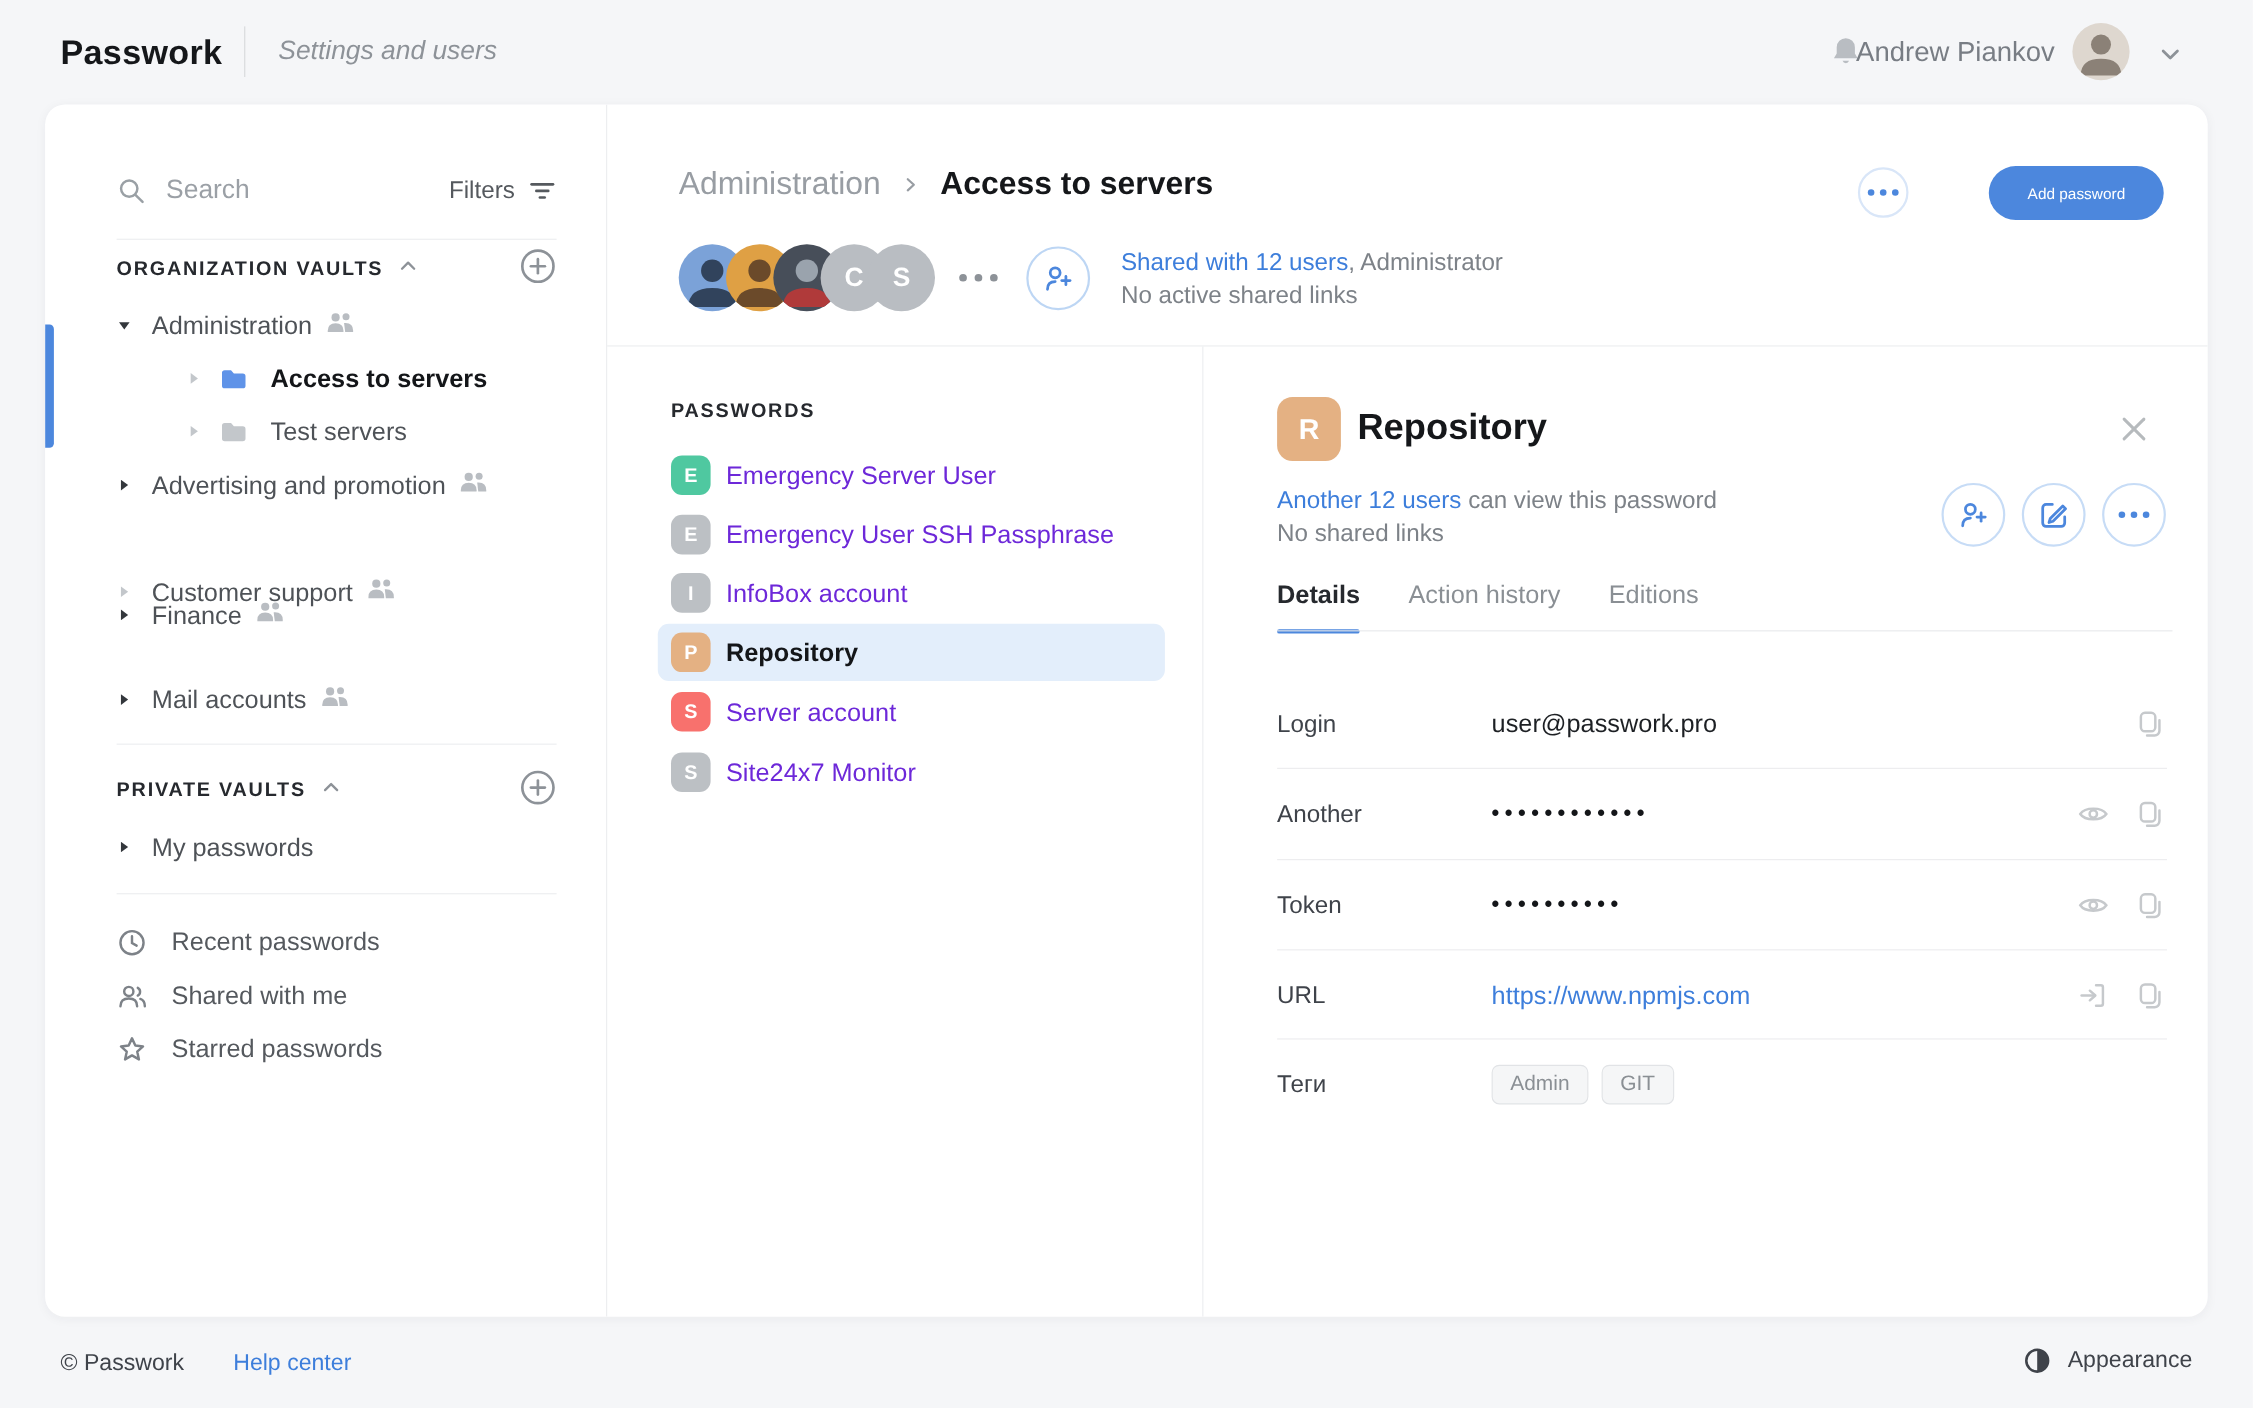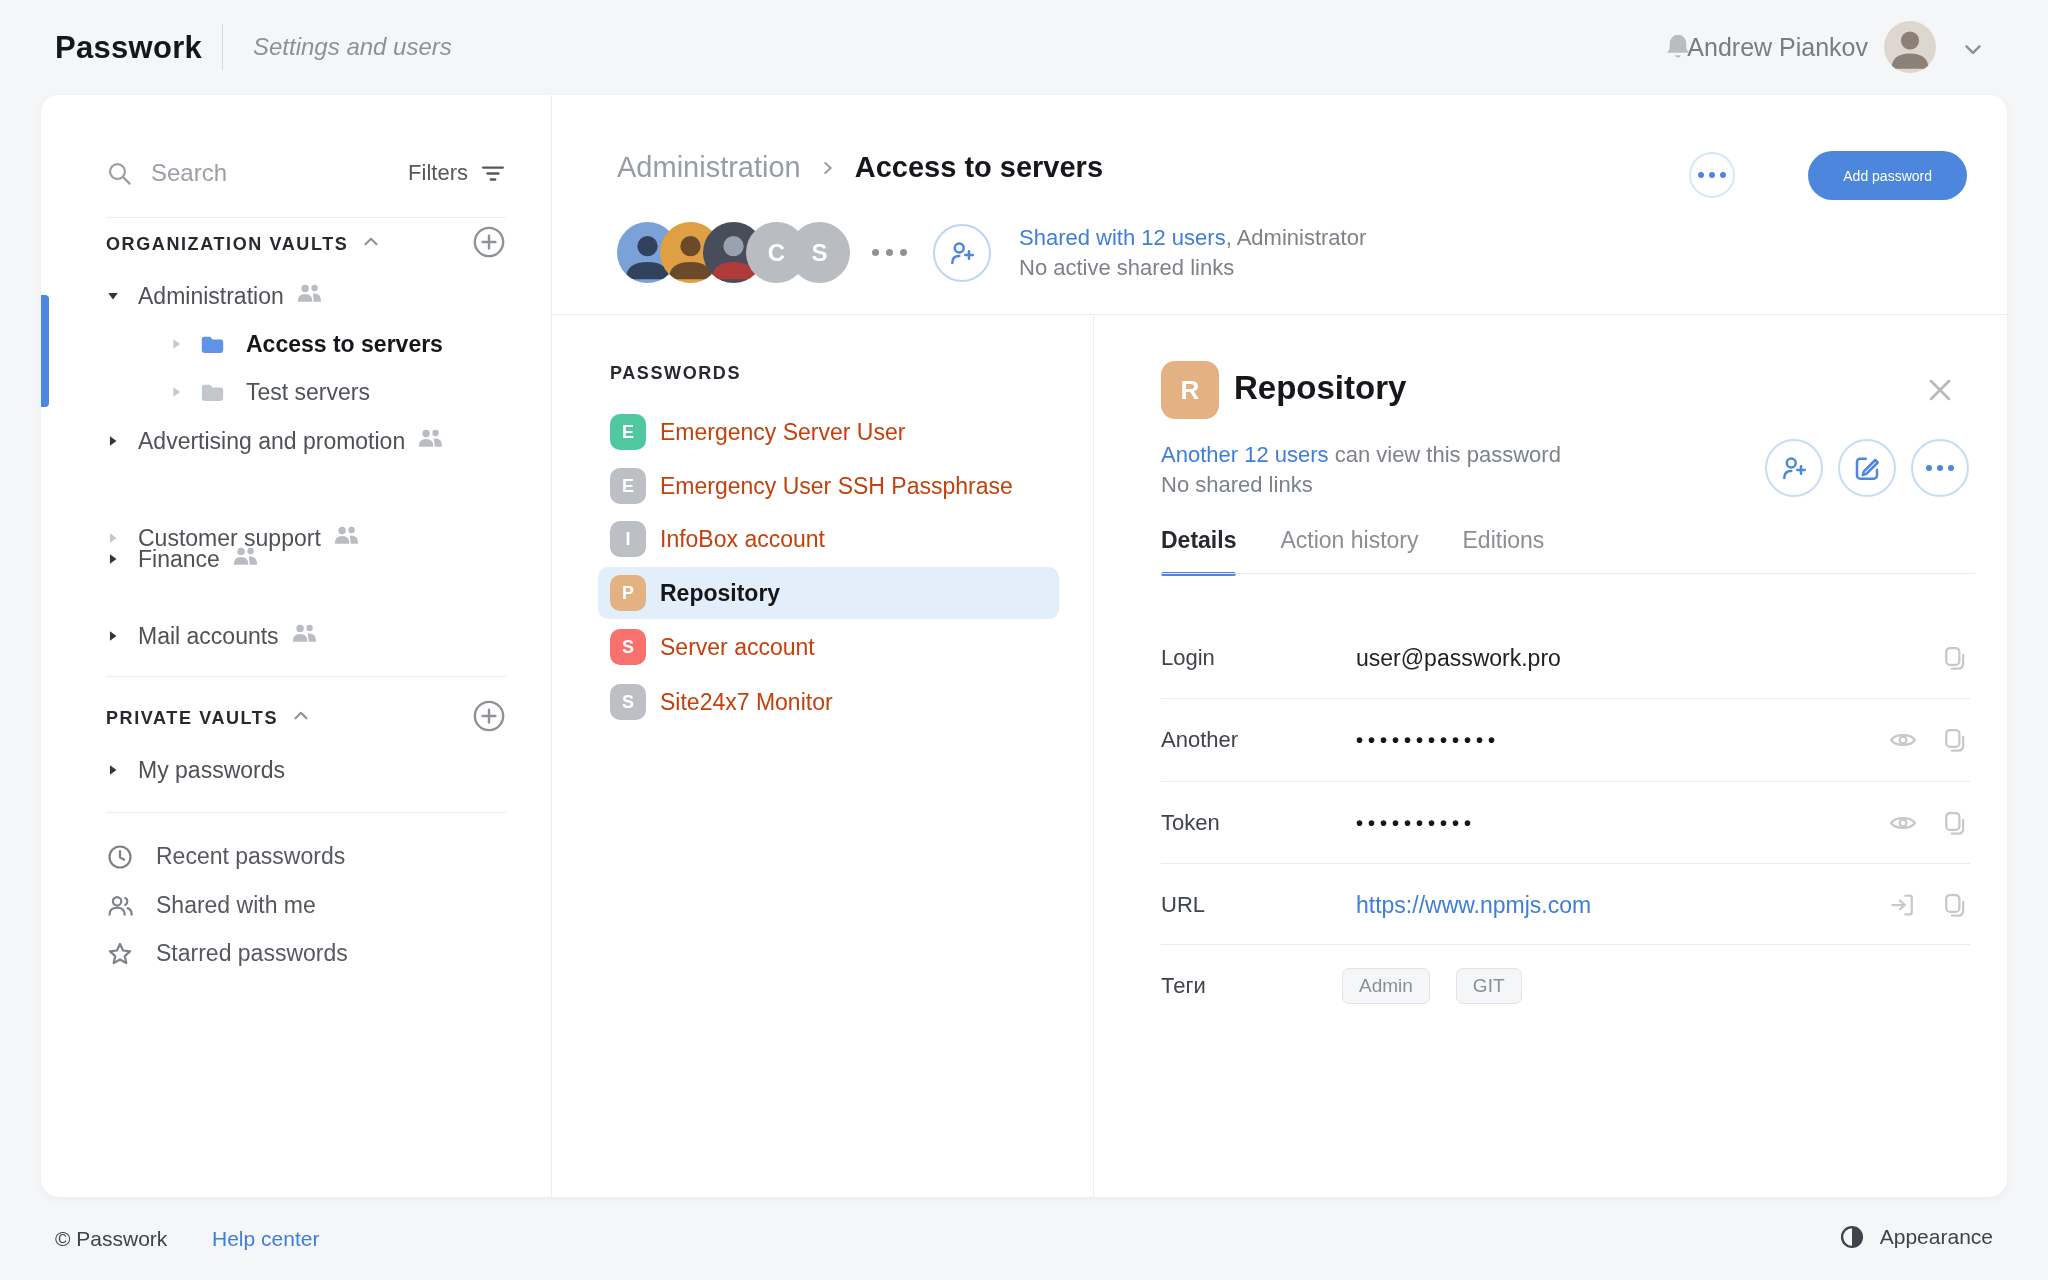--- a/index.html
+++ b/index.html
@@ -65,21 +65,21 @@
   .add-btn { position:absolute; right:40px; top:56px; height:49px; padding:0 35px; border:none; border-radius:25px; background:#4c87dd; color:#fff; font-family:"Liberation Sans",sans-serif; font-size:14px; cursor:pointer; }
 
   .content-body { flex:1; display:flex; min-height:0; }
 
   
   .list-col { position:relative; width:542px; flex:none; border-right:1px solid #ebedef; }
   .list-title { position:absolute; left:58px; top:48px; font-size:18px; font-weight:700; letter-spacing:1.6px; color:#26292e; }
   .p-row { position:absolute; left:46px; right:34px; height:52px; border-radius:10px; display:flex; align-items:center; padding-left:12px; cursor:pointer; }
   .p-row.sel { background:#e3eefb; }
   .p-badge { width:36px; height:36px; border-radius:10px; color:#fff; font-size:18px; font-weight:700; display:flex; align-items:center; justify-content:center; flex:none; }
-  .p-label { margin-left:14px; font-size:23px; color:#c2410c; white-space:nowrap; }
+  .p-label { margin-left:14px; font-size:23px; color:#6d28d9; white-space:nowrap; }
   .p-row.sel .p-label { font-weight:700; color:#141619; }
   .c-green { background:#4fc8a0; } .c-gray { background:#bcc0c4; } .c-tan { background:#e4b183; } .c-red { background:#f8716d; }
 
   
   .detail-col { position:relative; flex:1; }
   .d-badge { position:absolute; left:67px; top:46px; width:58px; height:58px; border-radius:14px; color:#fff; font-size:26px; font-weight:700; display:flex; align-items:center; justify-content:center; }
   .d-title { position:absolute; left:140px; top:54px; font-size:33px; font-weight:700; color:#15171a; }
   .d-close { position:absolute; left:828px; top:57px; width:36px; height:36px; cursor:pointer; }
   .d-viewers { position:absolute; left:67px; top:127px; font-size:22px; }
   .d-viewers .lnk { color:#3d7edb; cursor:pointer; }
@@ -95,21 +95,21 @@
   .tab.active::after { content:""; position:absolute; left:0; right:0; bottom:0; height:4px; border-radius:2px; background:#4c87dd; }
   .tabs-line { position:absolute; left:67px; right:32px; top:258px; height:1px; background:#e7e9eb; }
   .f-row { position:absolute; left:67px; right:37px; height:82px; }
   .f-label { position:absolute; left:0; top:50%; transform:translateY(-50%); font-size:22px; color:#3f434a; }
   .f-value { position:absolute; left:195px; top:50%; transform:translateY(-50%); font-size:23px; color:#1d2024; white-space:nowrap; }
   .f-value.mask { font-size:20px; font-weight:700; letter-spacing:5px; color:#141619; }
   .f-value.link { color:#3d7edb; cursor:pointer; }
   .f-icons { position:absolute; right:0; top:50%; transform:translateY(-50%); display:flex; gap:22px; }
   .f-icons svg { cursor:pointer; }
   .f-div { position:absolute; left:67px; right:37px; height:1px; background:#ececee; }
-  .tagchips { position:absolute; left:181px; top:50%; transform:translateY(-50%); display:flex; gap:26px; }
+  .tagchips { position:absolute; left:195px; top:50%; transform:translateY(-50%); display:flex; gap:12px; }
   .chip { font-size:19px; color:#8a8f94; background:#f5f6f7; border:1px solid #e1e3e6; border-radius:7px; padding:6px 16px; }
 
   
   .footer { position:absolute; left:0; top:1197px; width:100%; height:83px; }
   .f-copy { position:absolute; left:55px; top:30px; font-size:21px; color:#3f434a; }
   .f-help { position:absolute; left:212px; top:30px; font-size:21px; color:#3d7edb; cursor:pointer; }
   .f-appear { position:absolute; right:55px; top:26px; display:flex; align-items:center; gap:14px; font-size:21px; color:#3f434a; cursor:pointer; }
 </style>
 </head>
 <body>

